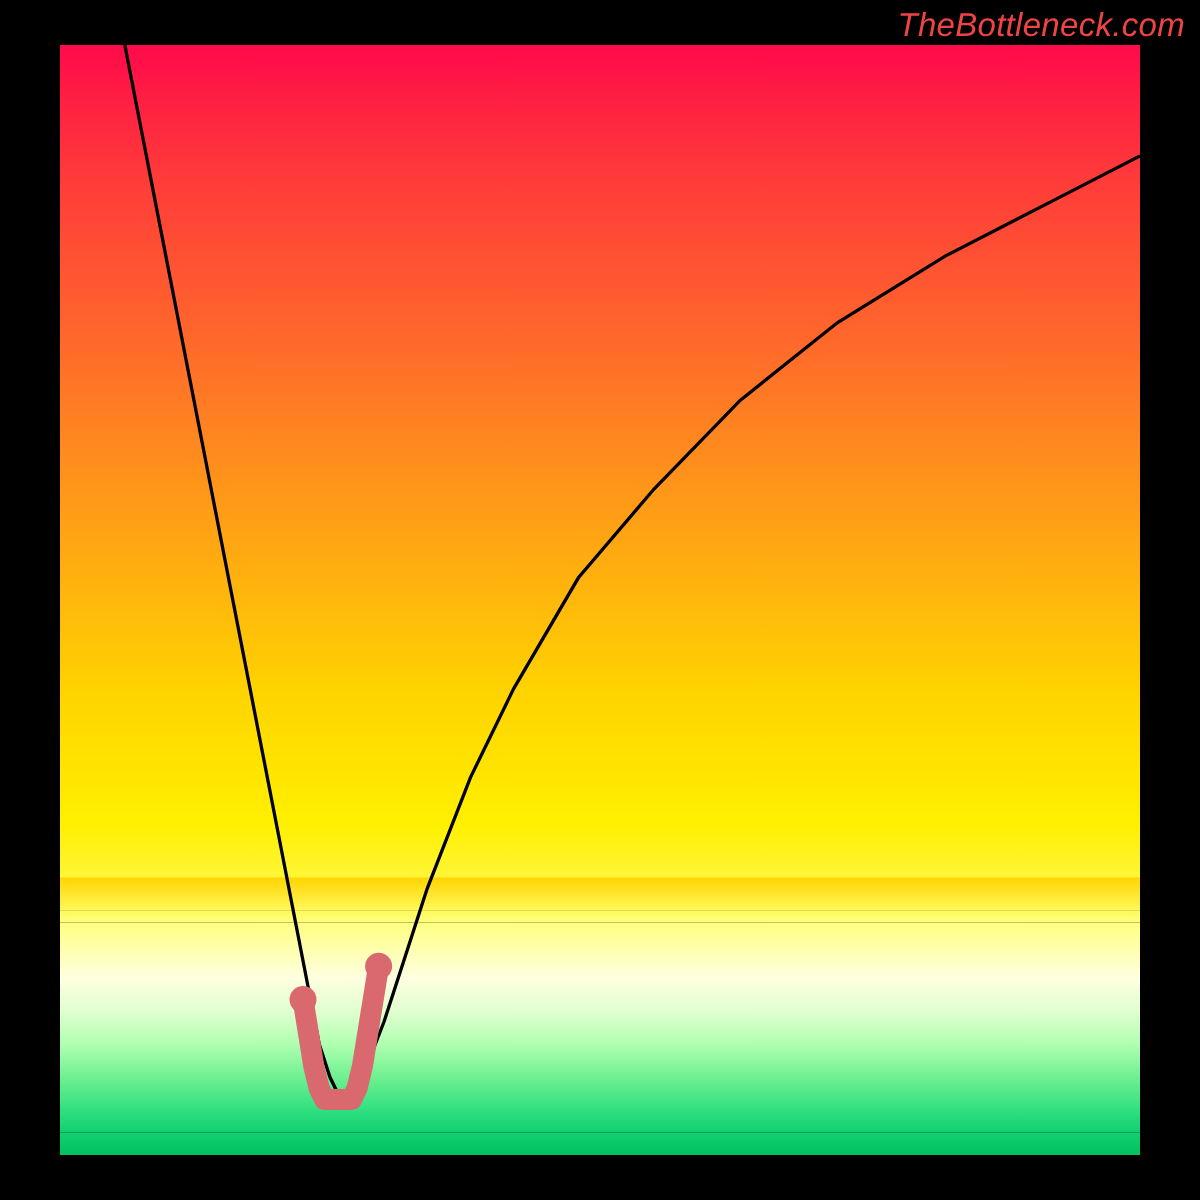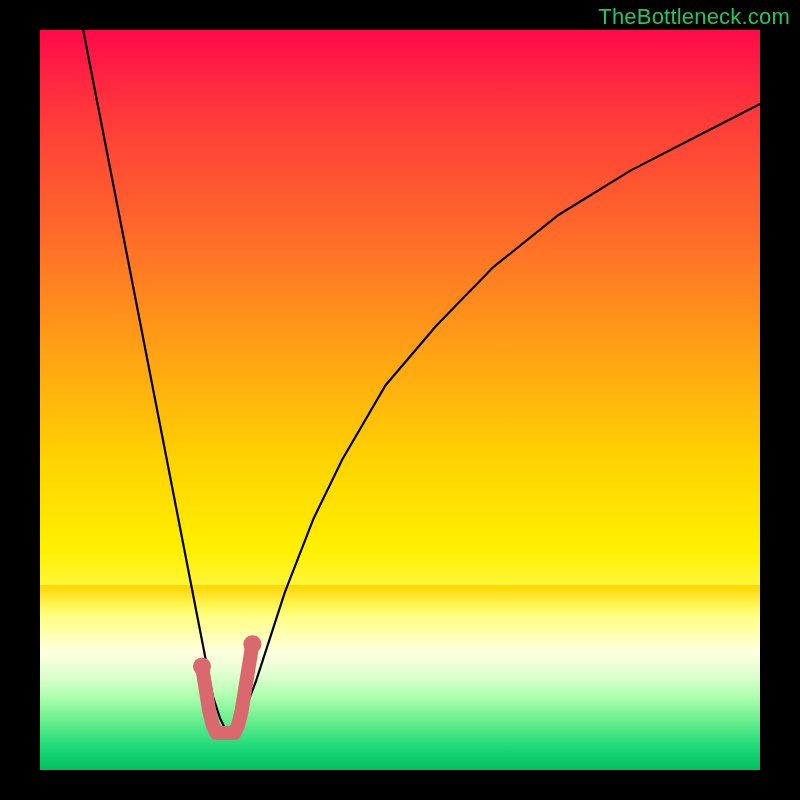--- a/index.html
+++ b/index.html
@@ -54,23 +54,24 @@
     top: 0;
     width: 720px;
     height: 740px;
   }
   .watermark {
     position: absolute;
     top: 4px;
     right: 10px;
     font-family: Arial, Helvetica, sans-serif;
     font-size: 22px;
-    color: #22c55e;
+    color: #ef4444;
     letter-spacing: 0.2px;
     user-select: none;
+    font-style: italic;
   }
 </style>
 </head>
 <body>
 
 <div class="frame">
 
   <div class="plot-area">
 
     <div class="gradient-top"></div>

